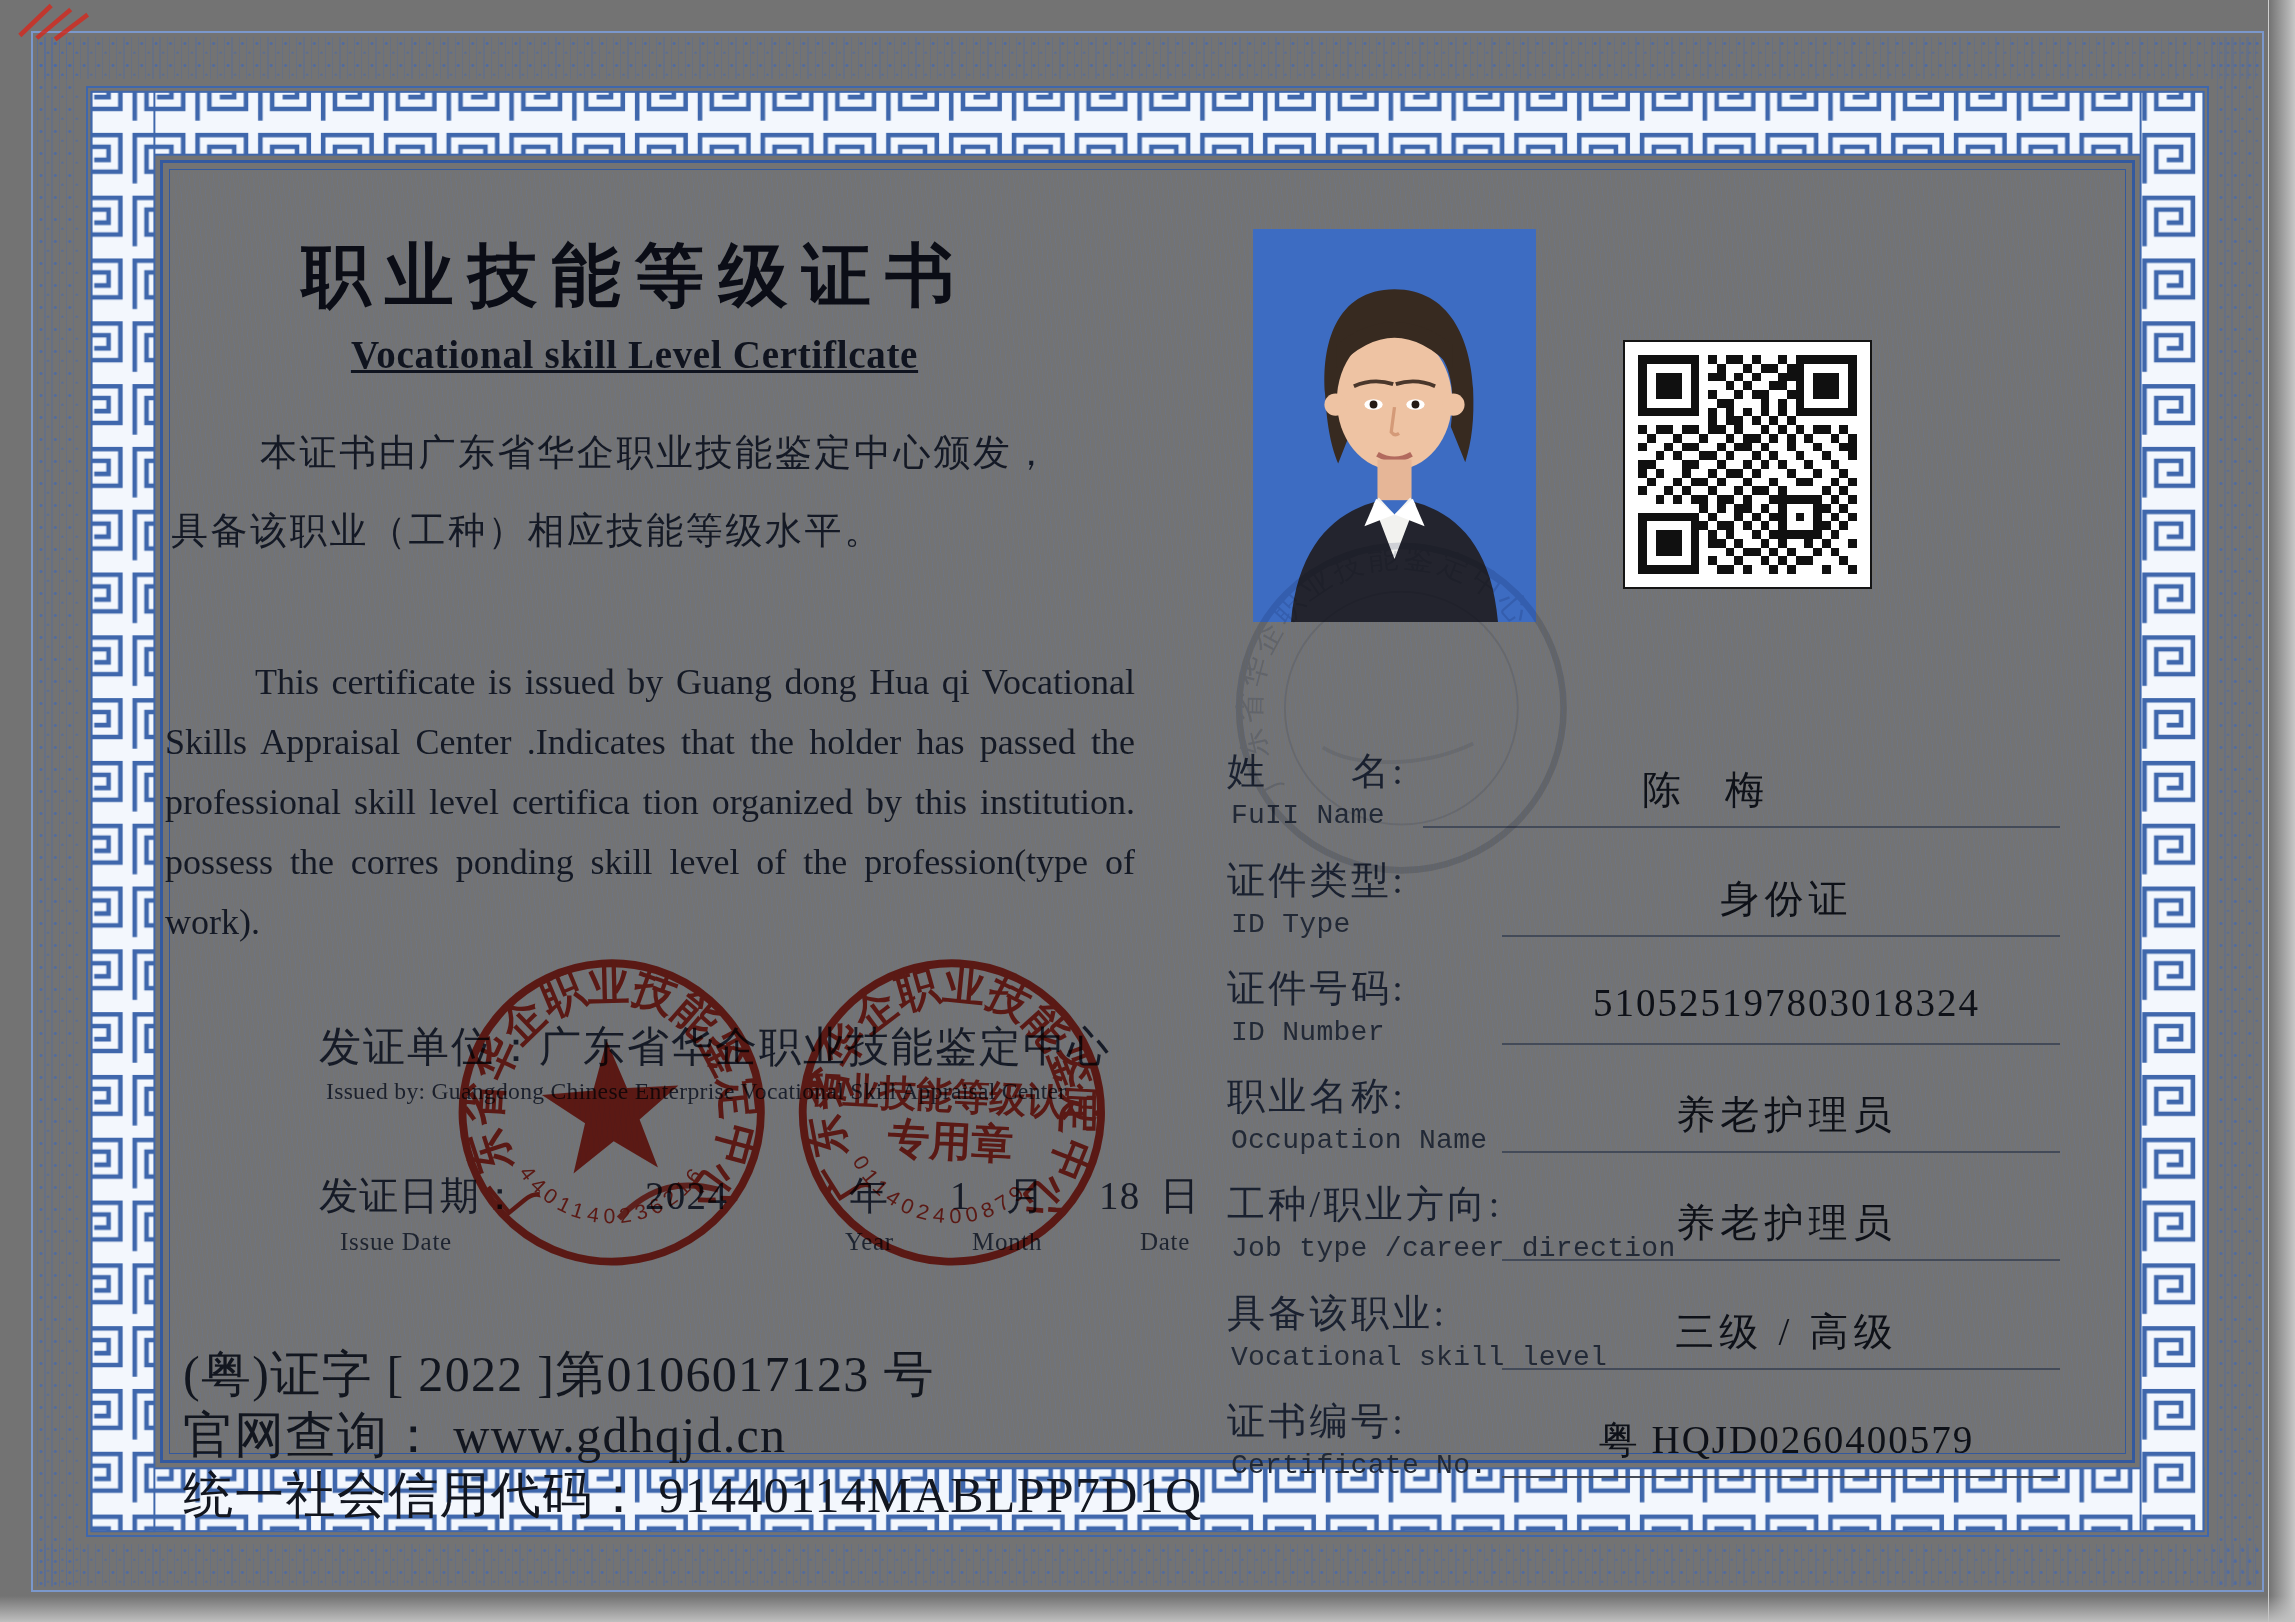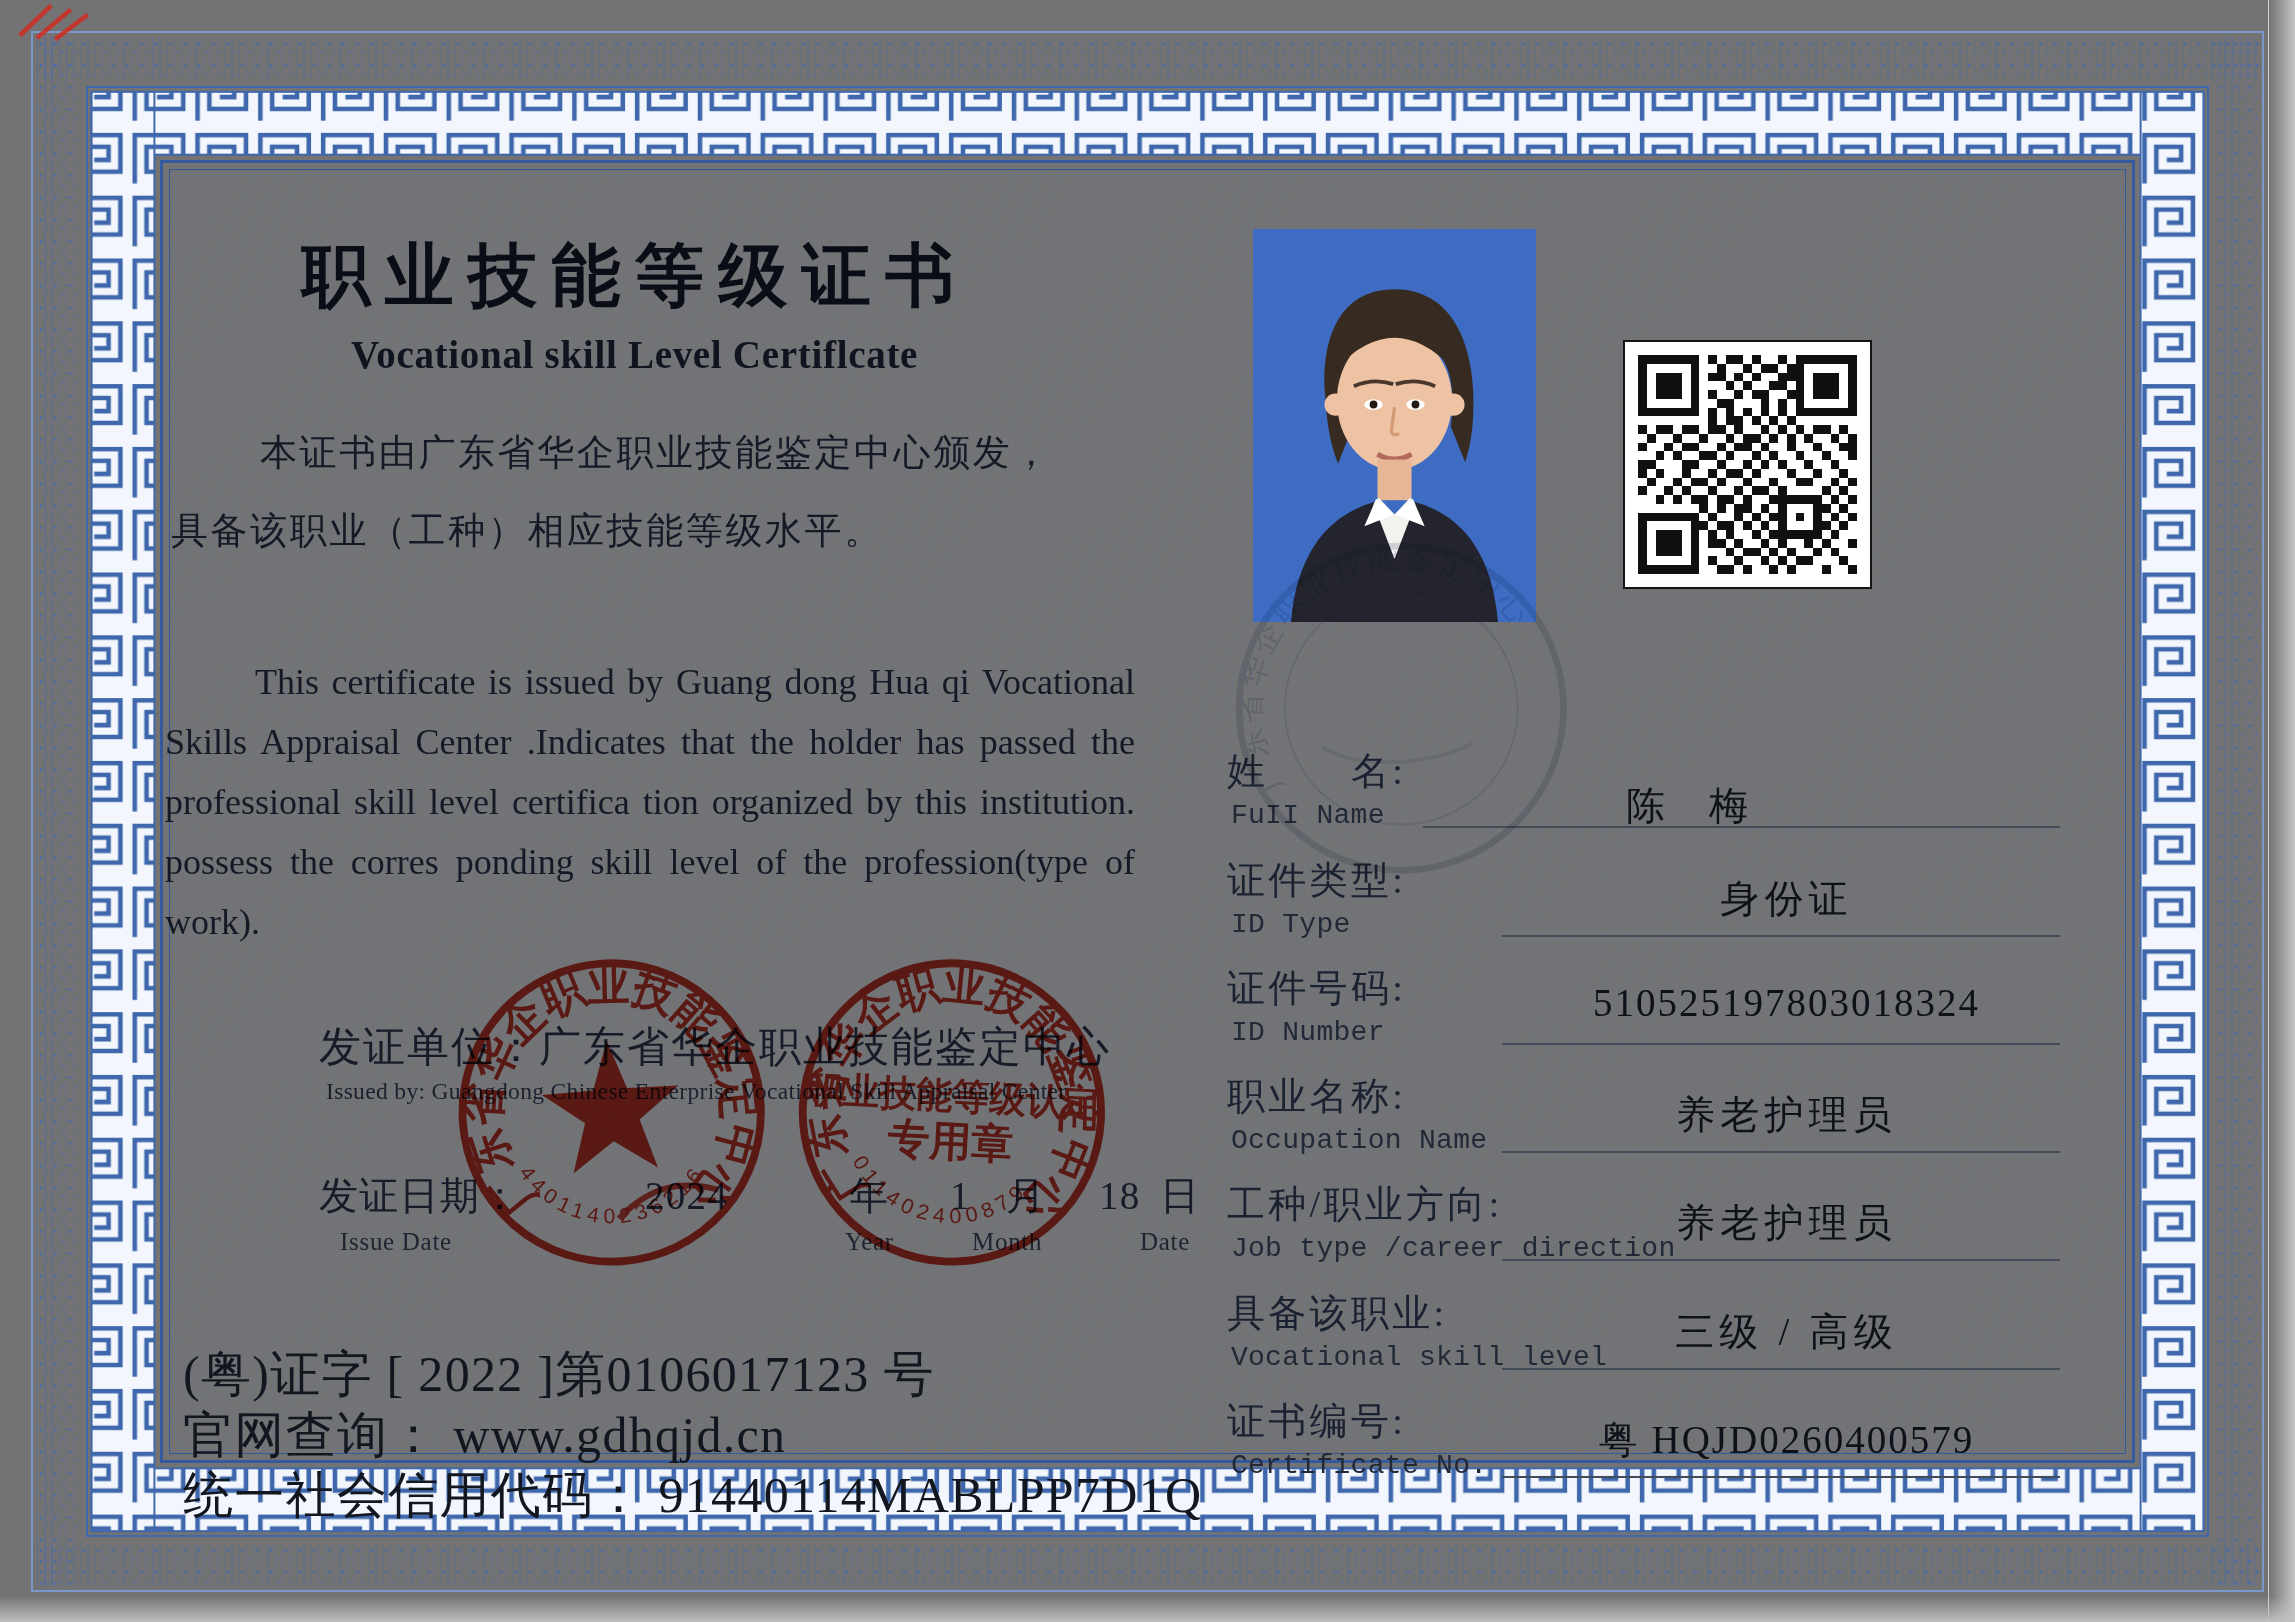--- a/index.html
+++ b/index.html
@@ -26,21 +26,21 @@
   .line-in1{position:absolute;inset:160px;border:3.9px solid #33599f;}
   .line-in2{position:absolute;inset:169px;border:1.3px solid #33599f;}
   .guilloche{position:absolute;inset:172px;background:
       repeating-linear-gradient(83deg, rgba(88,120,190,.13) 0 1px, transparent 1px 4.9px),
       repeating-linear-gradient(97deg, rgba(88,120,190,.09) 0 0.9px, transparent 0.9px 5.9px);}
   
   .abs{position:absolute;}
   .title-cn{left:216px;top:230px;width:838px;text-align:center;font-size:69px;font-weight:bold;
             letter-spacing:14.4px;color:#0b0d16;}
   .title-en{left:196px;top:332px;width:877px;text-align:center;font-size:39px;font-weight:600;
-            letter-spacing:0.7px;color:#10141f;}
+            letter-spacing:0.7px;color:#10141f;text-decoration:underline;}
   .intro-cn{left:171px;top:414px;width:962px;font-size:37px;line-height:78px;
             letter-spacing:2.6px;color:#141925;}
   .intro-cn .ln:first-child{text-indent:89px;}
   .intro-en{left:165px;top:652px;width:970px;font-size:36px;line-height:60px;color:#141925;
             text-align:justify;text-indent:90px;font-weight:500;}
   .issuedby-cn{left:319px;top:1019px;font-size:42px;letter-spacing:2px;color:#161b27;}
   .issuedby-en{left:326px;top:1078px;font-size:23.6px;letter-spacing:0.3px;color:#1b202c;}
   .datebit{font-size:39px;color:#161b27;letter-spacing:1.3px;}
   .dateen{font-size:25px;color:#1e2430;letter-spacing:0.7px;}
   .footer-line{left:183px;font-size:50px;letter-spacing:1.3px;color:#12161f;}
@@ -49,21 +49,21 @@
   .qr{left:1623px;top:340px;width:219px;height:219px;background:#ffffff;border:2px solid #141414;
       padding:13px;}
   .qr svg{width:100%;height:100%;display:block;}
   .field-row{left:1227px;width:847px;height:98px;}
   .f-cn{position:absolute;left:0;top:0;font-size:38px;letter-spacing:3.3px;color:#1a2130;}
   .f-en{position:absolute;left:3.9px;top:54px;font-size:28px;color:#222936;letter-spacing:0.3px;font-family:Liberation Mono, monospace;}
   .f-val{position:absolute;left:291px;top:17px;width:537px;text-align:center;font-size:39px;
          letter-spacing:5.2px;color:#0e1118;}
   .f-line{position:absolute;left:275px;right:14.4px;top:80px;border-bottom:2px solid #434a58;}
   .row-name .f-line{left:196px;}
-  .row-name .f-val{left:200px;letter-spacing:17px;margin-top:16px;}
+  .row-name .f-val{left:216px;letter-spacing:17px;}
   .v-num{letter-spacing:2px;}
   .seals{position:absolute;inset:0;width:100%;height:100%;mix-blend-mode:multiply;pointer-events:none;}
   .corner-mark{position:absolute;left:11.8px;top:0;}
 </style>
 </head>
 <body>
 
 <div class="stage">
 
   <div class="line-outer"></div>

